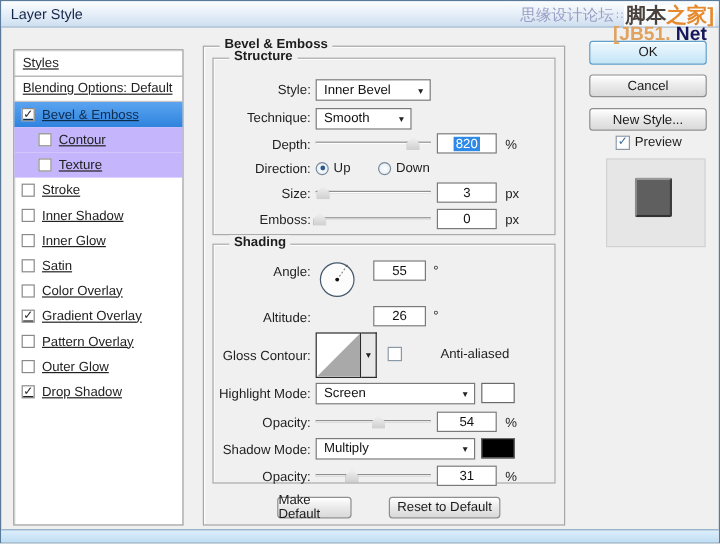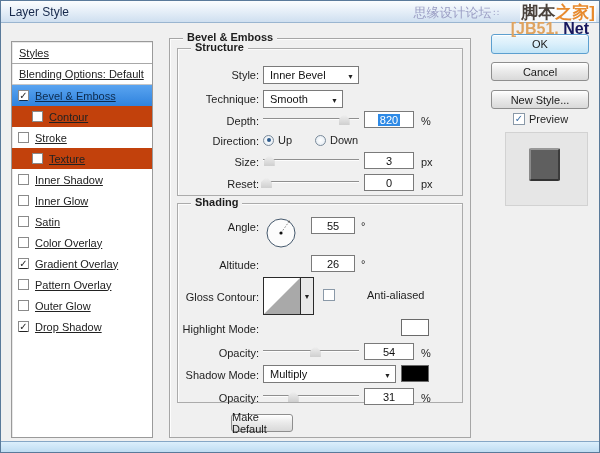--- a/index.html
+++ b/index.html
@@ -14,21 +14,21 @@
 
   
   .leftpanel { position:absolute; left:10px; top:40px; width:142px; height:397px;
     background:#fff; border:1px solid #9a9a9a; box-shadow:inset 1px 1px 0 #e8e8e8; }
   .lrow { position:relative; height:21px; display:flex; align-items:center; font-size:11px; color:#222; cursor:default;text-decoration:underline; }
   .lrow.hdr { height:22px; border-bottom:1px solid #a8a8a8; padding-left:7px; }
   .lrow.blend { border-bottom:1px solid #c6c6c6; padding-left:7px; }
   .lrow.fx { padding-left:6px; gap:6px; }
   .lrow.sub { padding-left:20px; }
   .lrow.sel { background:linear-gradient(#5aa4f0,#2f83de); color:#0d2b4d; }
-  .lrow.subsel { background:#c2410c; }
+  .lrow.subsel { background:#c4b5fd; }
   .cb { width:11px; height:11px; background:#fff; border:1px solid #8a8a8a; flex:0 0 auto;
     font-size:10px; line-height:9px; text-align:center; color:#2a2a2a; }
   .cb.checked::after { content:"✓"; font-weight:bold; }
 
   
   .mainpanel { position:absolute; left:168px; top:30px; width:302px; height:407px; }
   .outerbox { position:absolute; left:0; top:7px; right:0; bottom:0; border:1px solid #a6a6a6; box-shadow:1px 1px 0 #fdfdfd inset; }
   .legend { position:absolute; background:#f0f0f0; padding:0 4px; font-size:11px; font-weight:bold; color:#1d1d1d; }
   .grpbox { position:absolute; border:1px solid #ababab; box-shadow:1px 1px 0 #fcfcfc inset; }
   .lbl { position:absolute; font-size:11px; color:#1e1e1e; text-align:right; width:86px; right:212px; }
@@ -62,21 +62,21 @@
 
   
   .previewbox { position:absolute; left:504px; top:131px; width:83px; height:74px;
     background:#e6e6e6; border:1px solid #d2d2d2; }
   .previewsq { position:absolute; left:23px; top:15px; width:31px; height:33px; border-radius:2px;
     background:#5f5f5f; border-top:2px solid #989898; border-left:2px solid #8a8a8a;
     border-right:2px solid #3c3c3c; border-bottom:2px solid #333; }
 
   
   .wm1 { position:absolute; top:3px; right:3px; font-size:13px; color:#9b9ec4; display:flex; align-items:flex-start; z-index:50; }
-  .wm1 .big { font-size:17px; font-weight:bold; background:rgba(255,255,255,0.78); line-height:18px; padding:0 1px; margin-left:21px; }
+  .wm1 .big { font-size:17px; font-weight:bold; background:rgba(255,255,255,0.78); line-height:18px; padding:0 1px; margin-left:1px; }
   .wm1 .dark { color:#4a423c; }
   .wm1 .orange { color:#e78a2e; }
   .wm2 { position:absolute; top:19px; right:10px; font-size:16px; font-weight:bold; z-index:50; }
   .wm2 .tan { color:#dfa35f; }
   .wm2 .navy { color:#17175e; }
 </style>
 </head>
 <body>
 
 <div class="win">
@@ -102,27 +102,27 @@
       </div>
 
     <div class="lrow fx sel">
       <span class="cb checked"></span>
       <span>Bevel &amp; Emboss</span>
     </div>
     <div class="lrow fx sub subsel">
       <span class="cb"></span>
       <span>Contour</span>
     </div>
+    <div class="lrow fx sub subsel">
+      <span class="cb"></span>
+      <span>Texture</span>
+    </div>
     <div class="lrow fx">
       <span class="cb"></span>
       <span>Stroke</span>
-    </div>
-    <div class="lrow fx sub subsel">
-      <span class="cb"></span>
-      <span>Texture</span>
     </div>
     <div class="lrow fx">
       <span class="cb"></span>
       <span>Inner Shadow</span>
     </div>
     <div class="lrow fx">
       <span class="cb"></span>
       <span>Inner Glow</span>
     </div>
     <div class="lrow fx">
@@ -193,21 +193,21 @@
     <div class="lbl" style="top:125px;">Size:</div>
     <div class="slider" style="left:94px; top:123px;">
       <div class="track"></div>
       <div class="thumb" style="left:6%;"></div>
     </div>
     <div class="field" style="left:195px; top:121px;">
       <span>3</span>
     </div>
     <div class="unit" style="left:252px; top:125px;">px</div>
 
-    <div class="lbl" style="top:147px;">Reset:</div>
+    <div class="lbl" style="top:147px;">Emboss:</div>
     <div class="slider" style="left:94px; top:145px;">
       <div class="track"></div>
       <div class="thumb" style="left:3%;"></div>
     </div>
     <div class="field" style="left:195px; top:143px;">
       <span>0</span>
     </div>
     <div class="unit" style="left:252px; top:147px;">px</div>
 
     <div class="grpbox" style="left:8px; top:172px; width:286px; height:200px;"></div>
@@ -240,20 +240,24 @@
           </svg>
       </div>
       <div class="contourarr">▼</div>
     </div>
     <div class="chk" style="left:154px; top:258px;gap:32px;">
       <span class="chkbox"></span>
       <span>Anti-aliased</span>
     </div>
 
     <div class="lbl" style="top:292px;">Highlight Mode:</div>
+    <div class="dd" style="left:94px; top:288px; width:133px;">
+      <span>Screen</span>
+      <span class="ddarrow">▼</span>
+    </div>
     <div class="swatch" style="left:232px; top:288px; background:#ffffff;"></div>
 
     <div class="lbl" style="top:316px;">Opacity:</div>
     <div class="slider" style="left:94px; top:314px;">
       <div class="track"></div>
       <div class="thumb" style="left:54%;"></div>
     </div>
     <div class="field" style="left:195px; top:312px;">
       <span>54</span>
     </div>
@@ -272,20 +276,23 @@
       <div class="thumb" style="left:31%;"></div>
     </div>
     <div class="field" style="left:195px; top:357px;">
       <span>31</span>
     </div>
     <div class="unit" style="left:252px; top:361px;">%</div>
 
     <div class="btn" style="left:62px; top:383px; width:62px; height:18px;">
       <span>Make Default</span>
     </div>
+    <div class="btn" style="left:155px; top:383px; width:93px; height:18px;">
+      <span>Reset to Default</span>
+    </div>
   </div>
 
   <div class="btn ok" style="left:490px; top:33px; width:98px; height:20px;">
     <span>OK</span>
   </div>
   <div class="btn" style="left:490px; top:61px; width:98px; height:19px;">
     <span>Cancel</span>
   </div>
   <div class="btn" style="left:490px; top:89px; width:98px; height:19px;">
     <span>New Style...</span>

